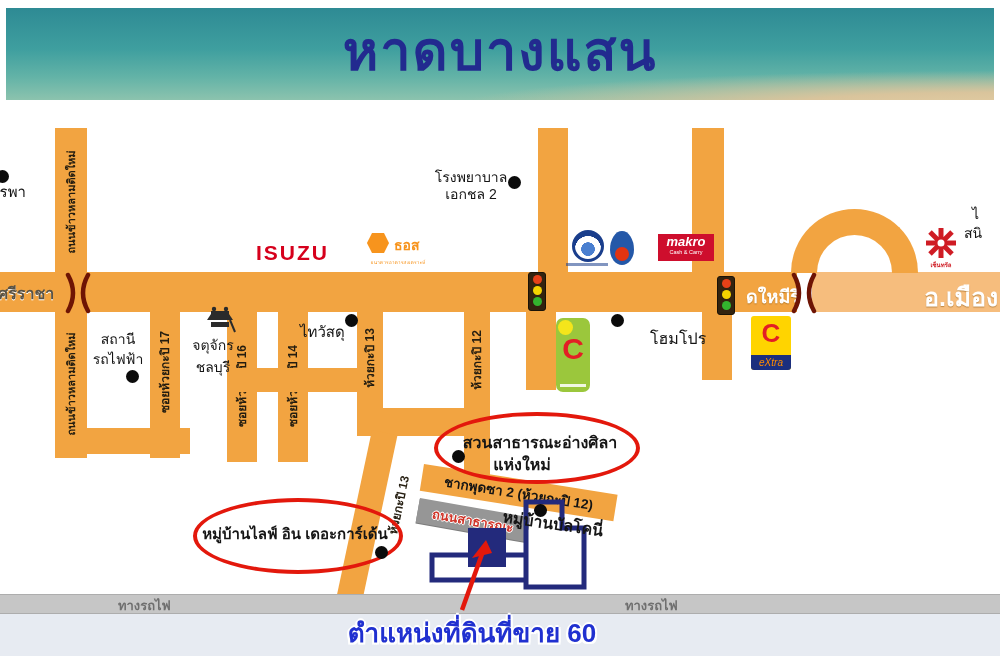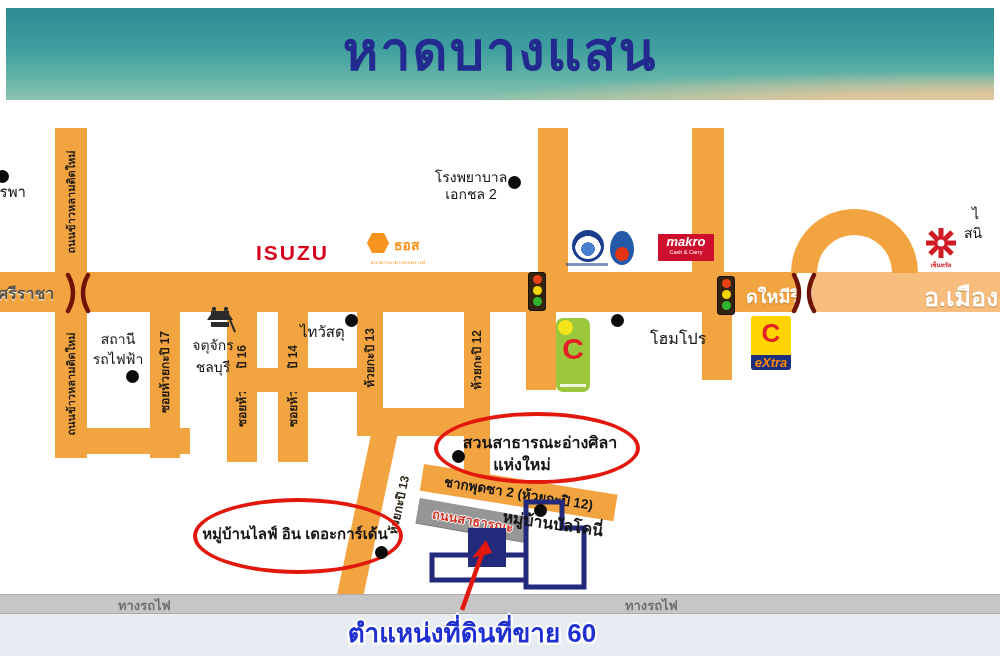--- a/index.html
+++ b/index.html
@@ -39,21 +39,21 @@
      border-radius:7px;overflow:hidden;}
   .bigc .y{position:absolute;left:2px;top:2px;width:15px;height:15px;border-radius:50%;background:#f4e51b;}
   .bigc .c{position:absolute;left:0;top:14px;width:100%;text-align:center;font-size:30px;
      font-weight:bold;color:#e31e25;}
   .bigc .bar{position:absolute;left:4px;bottom:5px;width:26px;height:3px;background:#fff;opacity:.85;}
   .bigcx{position:absolute;left:751px;top:316px;width:40px;height:54px;background:#ffd400;
      border-radius:3px;overflow:hidden;}
   .bigcx .c{position:absolute;left:0;top:2px;width:100%;text-align:center;font-size:26px;
      font-weight:bold;color:#e31e25;}
   .bigcx .band{position:absolute;left:0;bottom:0;width:100%;height:15px;background:#1b2f7e;
-     color:#ff8c00;font-size:13px;font-weight:bold;font-style:italic;text-align:center;line-height:15px;}
+     color:#ff8c00;font-size:10px;font-weight:normal;font-style:italic;text-align:center;line-height:15px;}
   .ptt{position:absolute;left:610px;top:231px;width:24px;height:34px;background:#2458a8;
      border-radius:50% 50% 50% 50%/55% 55% 45% 45%;}
   .ptt span{position:absolute;left:5px;bottom:4px;width:14px;height:14px;border-radius:50%;background:#e23410;}
   .emblem{position:absolute;left:572px;top:230px;width:26px;height:26px;border-radius:50%;
      border:3px solid #1a3e8c;
      background:radial-gradient(circle at 50% 62%, #4a7fd0 0 32%, #ffffff 34% 62%, #1a3e8c 64%);}
   .emblem-cap{position:absolute;left:566px;top:263px;width:42px;height:3px;background:#1a3e8c;opacity:.55;}
   .ghb{position:absolute;left:366px;top:230px;width:64px;height:40px;}
   .ghb .hex{position:absolute;left:0;top:2px;width:24px;height:22px;background:#f7941d;
      clip-path:polygon(25% 4%,75% 4%,96% 50%,75% 96%,25% 96%,4% 50%);}

